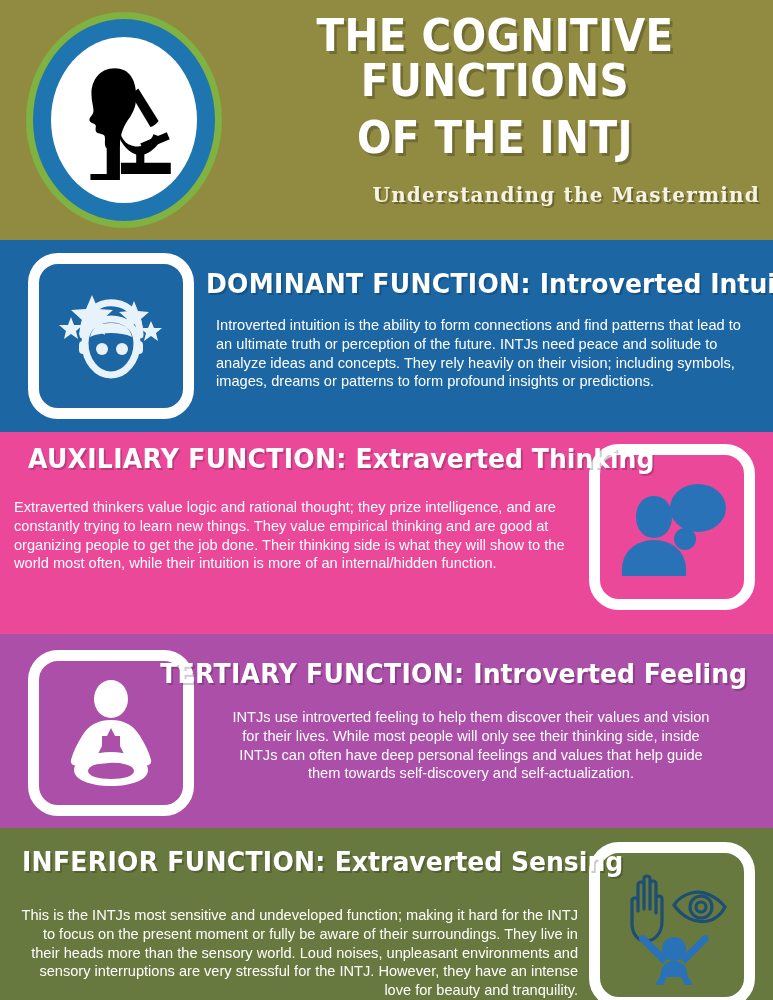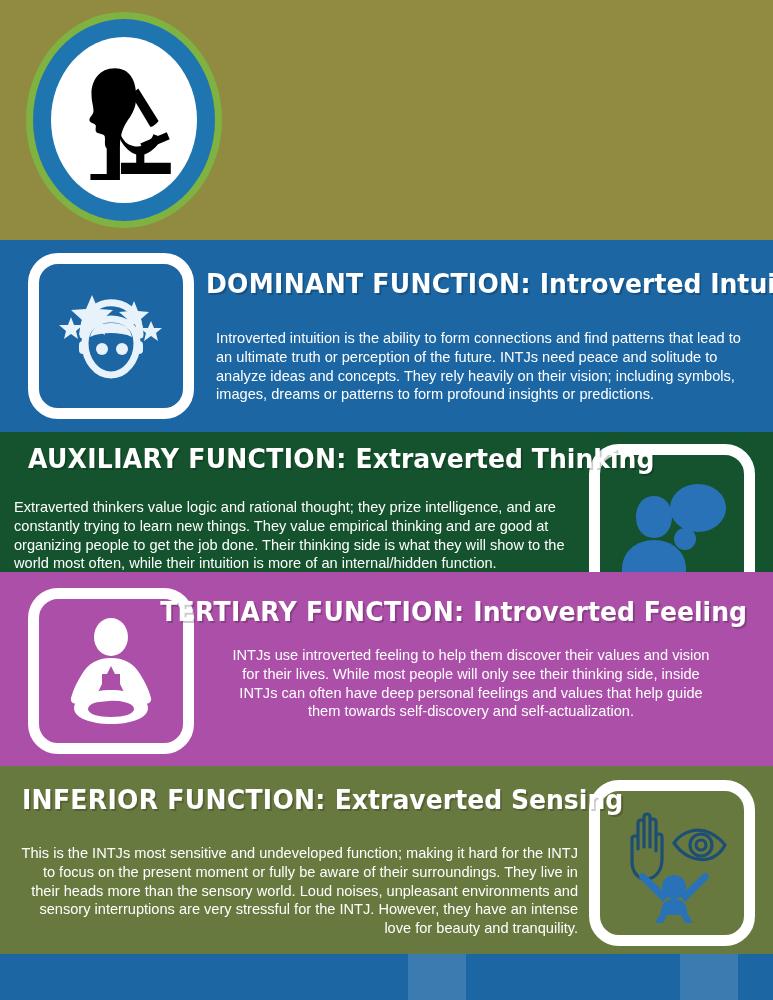--- a/index.html
+++ b/index.html
@@ -54,21 +54,21 @@
   .h-sub{
     font-family:"DejaVu Serif", serif;
     font-weight:bold;color:#f7f3e3;font-size:20px;letter-spacing:1.2px;
     margin-top:22px;text-align:right;
     text-shadow:2px 2px 0 rgba(0,0,0,.28);
   }
 
   
   .sec{position:relative;z-index:5;box-sizing:border-box;}
   .sec-dominant{height:192px;background:#1b66a3;}
-  .sec-auxiliary{height:140px;background:#14532d;}
+  .sec-auxiliary{height:202px;background:#ec4899;}
   .sec-tertiary{height:194px;background:#ac4fa8;padding-left:32px;}
   .sec-inferior{height:188px;background:#68793f;padding-left:15px;}
 
   .badge{
     position:absolute;width:166px;height:166px;border-radius:30px;
     border:11px solid #ffffff;box-sizing:border-box;
     display:flex;align-items:center;justify-content:center;
     z-index:7;
   }
   .badge.left{left:28px;}
@@ -85,21 +85,21 @@
   .sec-head .lead{letter-spacing:.3px;}
   .sec-head .tail{font-weight:bold;}
   .sec-body{
     position:absolute;color:#ffffff;font-size:14.6px;line-height:1.29;
     font-family:"Liberation Sans", sans-serif;z-index:8;
   }
 
   
   .sec-dominant .badge{top:13px;}
   .sec-dominant .sec-head{left:206px;top:30px;transform-origin:left center;}
-  .sec-dominant .sec-body{left:216px;top:76px;width:542px;text-align:left;margin-top:13px;}
+  .sec-dominant .sec-body{left:216px;top:76px;width:542px;text-align:left;}
 
   
   .sec-auxiliary .badge{top:12px;}
   .sec-auxiliary .sec-head{left:28px;top:13px;transform-origin:left center;}
   .sec-auxiliary .sec-body{left:14px;top:66px;width:556px;text-align:left;}
 
   
   .sec-tertiary .badge{top:16px;}
   .sec-tertiary .sec-head{right:26px;top:26px;transform-origin:right center;}
   .sec-tertiary .sec-body{left:222px;top:74px;width:498px;text-align:center;}
@@ -127,20 +127,25 @@
           <svg viewBox="0 0 100 118">
             <path fill="#000000" d="M41 8 C26 8 18 20 18 33 C18 41 20 45 20 50 C20 54 16 56 16 59 C16 62 21 62 22 64 C23 66 21 69 23 71 C25 73 30 72 31 75 C32 79 30 84 33 87 L33 112 L17 112 L17 118 L46 118 L46 86 C46 72 50 64 56 56 C60 50 62 44 62 36 C62 19 55 8 41 8 Z"></path>
             <path fill="#000000" d="M64 28 C61 30 59 33 58 36 L76 66 C79 65 82 63 84 60 Z"></path>
             <path fill="#000000" d="M55 42 C47 48 43 58 44 69 C45 80 52 89 62 93 L62 101 L47 101 L47 112 L96 112 L96 101 L70 101 L70 93 C78 90 84 84 87 76 L79 73 C76 81 69 86 61 85 C51 84 45 75 46 65 C47 57 51 50 58 47 Z"></path>
             <path fill="#000000" d="M66 82 L92 71 L95 78 L69 89 Z"></path>
           </svg>
         </div>
       </div>
     </div>
 
+    <div class="title-wrap">
+      <div class="h-title l1">THE COGNITIVE FUNCTIONS</div>
+      <div class="h-title l2">OF THE INTJ</div>
+      <div class="h-sub">Understanding the Mastermind</div>
+    </div>
   </div>
 
   <div class="band sec sec-dominant">
     <div class="badge left">
       <svg width="118" height="118" viewBox="0 0 118 118">
         <g fill="#e8f2fb">
           <polygon points="40,18 46,32 61,33 50,43 53,58 40,50 27,58 30,43 19,33 34,32"></polygon>
           <polygon points="82,24 86,34 97,35 89,42 91,53 82,47 73,53 75,42 67,35 78,34"></polygon>
           <polygon points="19,40 22,48 31,48 24,54 26,62 19,57 12,62 14,54 7,48 16,48"></polygon>
           <polygon points="99,44 102,51 110,51 104,56 106,64 99,59 92,64 94,56 88,51 96,51"></polygon>

